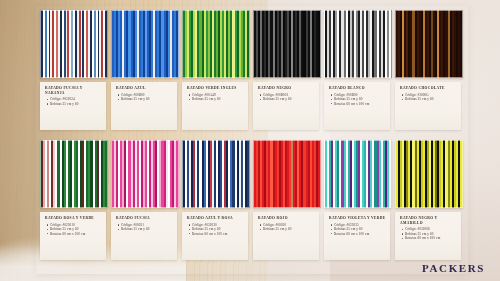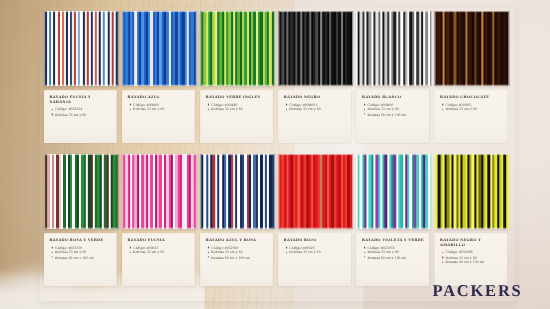--- a/index.html
+++ b/index.html
@@ -85,23 +85,23 @@
     position:relative;font-size:3.3px;line-height:4.4px;color:#4a4038;
     letter-spacing:.12px;white-space:nowrap;
   }
   .info li:before{
     content:"";position:absolute;left:-3.2px;top:1.7px;
     width:1.1px;height:1.1px;border-radius:50%;background:#5a4e43;
   }
 
   
   .logo{
-    position:absolute;right:25px;bottom:7px;
+    position:absolute;right:15px;bottom:7px;
     font-family:"Liberation Serif", serif;
-    font-size:15px;letter-spacing:1.6px;font-weight:700;
+    font-size:11px;letter-spacing:1.6px;font-weight:700;
     color:#2e2a4e;
     text-align:right;
   }
   .shadow-soft{
     position:absolute;left:36px;top:6px;width:432px;height:268px;
     box-shadow:0 2px 7px rgba(110,84,54,.10);
     pointer-events:none;
   }
 </style>
 </head>

